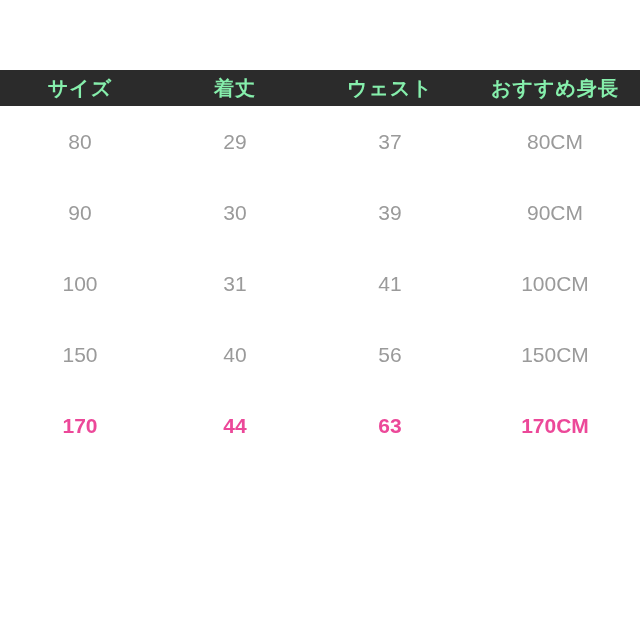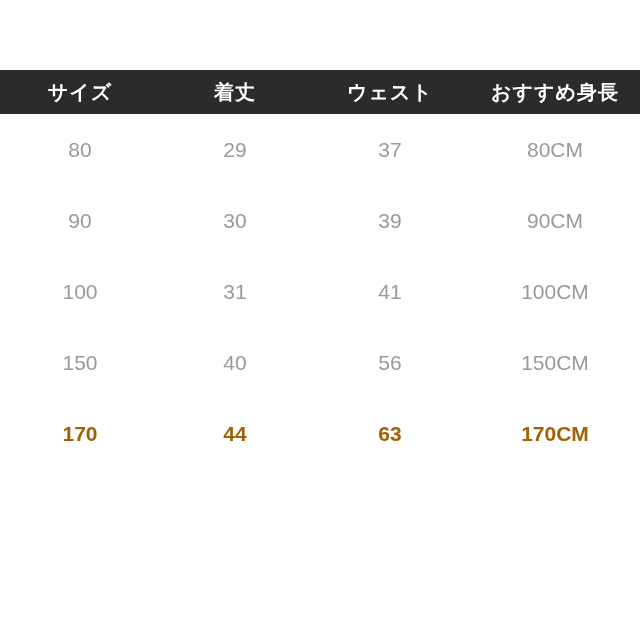--- a/index.html
+++ b/index.html
@@ -33,40 +33,40 @@
   }
   table.size-table col.c0 { width: 160px; }
   table.size-table col.c1 { width: 150px; }
   table.size-table col.c2 { width: 160px; }
   table.size-table col.c3 { width: 170px; }
 
   thead tr {
     background: #2b2b2b;
   }
   thead th {
-    height: 44px;
-    color: #ffffff;
+    height: 36px;
+    color: #86efac;
     font-size: 20px;
     font-weight: 700;
     text-align: center;
     letter-spacing: 1px;
     padding: 0;
     vertical-align: middle;
   }
   tbody td {
     height: 39px;
     text-align: center;
     vertical-align: middle;
     font-size: 21px;
     color: #9a9a9a;
     padding: 16px;
     font-weight: 400;
   }
   tbody tr.bold td {
-    color: #a16207;
+    color: #ec4899;
     font-weight: 700;
   }
 </style>
 </head>
 <body>
 
 <div id="size-chart">
   <div class="table-wrap">
     <table class="size-table">
       <colgroup>

